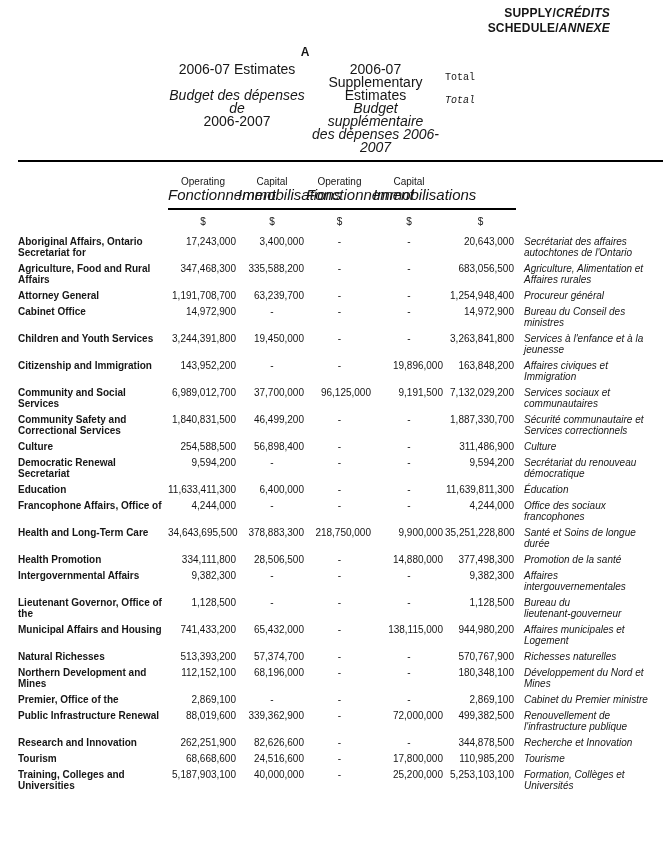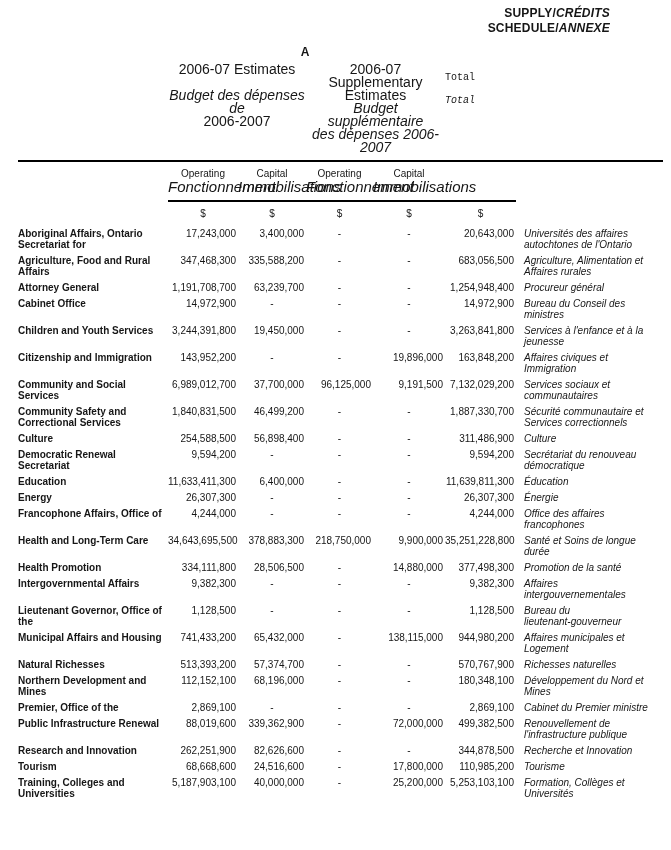--- a/index.html
+++ b/index.html
@@ -52,21 +52,21 @@
   
   tr.group-row td { border-bottom:2px solid #000; padding-bottom:6px; }
   .grp { text-align:center; line-height:13px; font-size:14px; }
   .grp .sp { height:13px; }
   .grp .it { font-style:italic; }
   .grp-total { text-align:left; line-height:13px; padding-top:8px; font-size:10px;font-family:Liberation Mono, monospace; }
   .grp-total .sp { height:10px; }
   .grp-total .it { font-style:italic; }
 
   
-  tr.sub-row td { padding-top:5px; padding-bottom:7px; }
+  tr.sub-row td { padding-top:13px; padding-bottom:7px; }
   tr.sub-row td.lined { border-bottom:2px solid #000; }
   .sub { text-align:center; line-height:13px; font-size:10px; }
   .sub .fr { font-style:italic; font-size:15px; }
 
   
   tr.dollar-row td { text-align:center; padding:6px 0 7px 0; font-size:10px; }
 
   
   tbody td { padding:2px 0 3px 0; line-height:11px; }
   td.name   { white-space:pre-line; padding-right:4px;font-weight:bold; }
@@ -168,21 +168,21 @@
 
     <tbody>
     <tr>
       <td class="name">Aboriginal Affairs, Ontario
 Secretariat for</td>
       <td class="num">17,243,000</td>
       <td class="num">3,400,000</td>
       <td class="num dash">-</td>
       <td class="num dash">-</td>
       <td class="num">20,643,000</td>
-      <td class="frname">Universités des affaires
+      <td class="frname">Secrétariat des affaires
 autochtones de l'Ontario</td>
     </tr>
 
     <tr>
       <td class="name">Agriculture, Food and Rural
 Affairs</td>
       <td class="num">347,468,300</td>
       <td class="num">335,588,200</td>
       <td class="num dash">-</td>
       <td class="num dash">-</td>
@@ -282,40 +282,31 @@
     <tr>
       <td class="name">Education</td>
       <td class="num">11,633,411,300</td>
       <td class="num">6,400,000</td>
       <td class="num dash">-</td>
       <td class="num dash">-</td>
       <td class="num">11,639,811,300</td>
       <td class="frname">Éducation</td>
     </tr>
 
-    <tr>
-      <td class="name">Energy</td>
-      <td class="num">26,307,300</td>
-      <td class="num dash">-</td>
-      <td class="num dash">-</td>
-      <td class="num dash">-</td>
-      <td class="num">26,307,300</td>
-      <td class="frname">Énergie</td>
-    </tr>
 
 
 
     <tr>
       <td class="name">Francophone Affairs, Office of</td>
       <td class="num">4,244,000</td>
       <td class="num dash">-</td>
       <td class="num dash">-</td>
       <td class="num dash">-</td>
       <td class="num">4,244,000</td>
-      <td class="frname">Office des affaires
+      <td class="frname">Office des sociaux
 francophones</td>
     </tr>
 
 
     <tr>
       <td class="name">Health and Long-Term Care</td>
       <td class="num">34,643,695,500</td>
       <td class="num">378,883,300</td>
       <td class="num">218,750,000</td>
       <td class="num">9,900,000</td>

